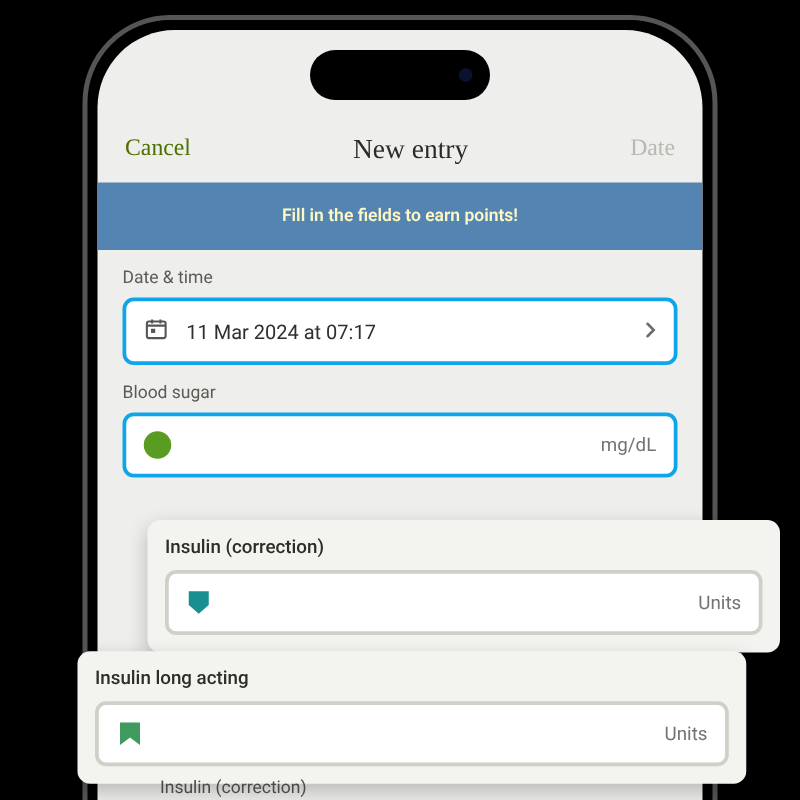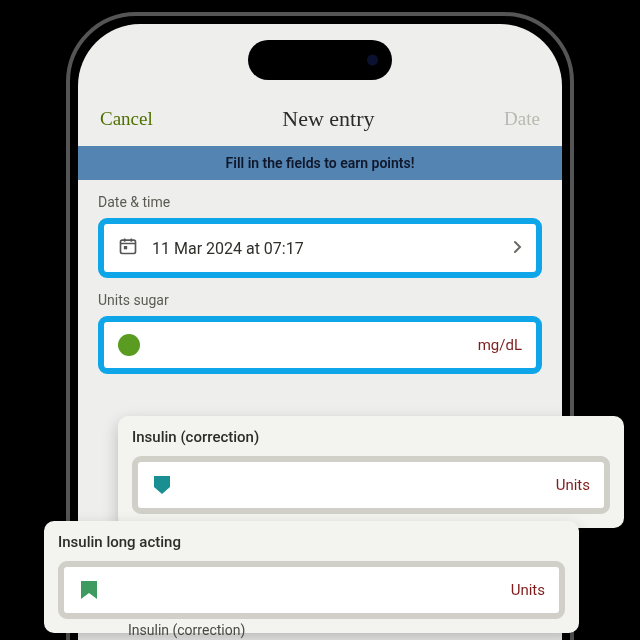--- a/index.html
+++ b/index.html
@@ -66,47 +66,47 @@
     justify-content: space-between;
     padding: 10px 22px 14px;
     font-family: Liberation Serif, serif;
   }
   .nav-left   { color: #4f6f00; font-size: 19px; }
   .nav-title  { color: #2b2b28; font-size: 22px; font-weight: 500; text-align: center; }
   .nav-right  { color: #b9b9b2; font-size: 19px; }
 
   .banner {
     background: #5484b2;
-    color: #0f172a;
+    color: #fef9c3;
     text-align: center;
     font-size: 14px;
     font-weight: 600;
-    padding: 9px 0;
+    padding: 19px 0;
   }
 
   .section {
     padding: 14px 20px 0;
   }
   .sect-label {
     color: #5b5b54;
     font-size: 14px;
     margin-bottom: 8px;
   }
   .card-in {
     background: #fff;
-    border: 6px solid #0ea5e9;
+    border: 3px solid #0ea5e9;
     border-radius: 9px;
     display: flex;
     align-items: center;
     padding: 12px 14px;
     gap: 14px;
     min-height: 48px;
   }
   .dt-text { flex: 1; font-size: 16px; color: #2f2f2b; }
-  .unit-text { color: #7f1d1d; font-size: 15px; }
+  .unit-text { color: #737373; font-size: 15px; }
   .chev { color: #6b6b65; }
 
   .icon-blood {
     width: 22px; height: 22px;
     background: #5a9c21;
     border-radius: 50%;
   }
 
   
   .overlay {
@@ -118,21 +118,21 @@
   }
   .overlay .ov-label {
     color: #2d2d28;
     font-size: 15px;
     font-weight: 500;
     margin-bottom: 10px;
   }
   .overlay .card-in { border-color: #d0d0c8; }
 
   .ov1 { left: 118px; top: 416px; width: 506px; }
-  .ov2 { left: 44px;  top: 521px; width: 535px; }
+  .ov2 { left: 62px;  top: 521px; width: 535px; }
 
   .icon-shield { width: 20px; height: 22px; }
   .icon-bookmark { width: 22px; height: 22px; }
 
   .truncated-label {
     position: absolute;
     left: 128px;
     top: 622px;
     color: #4a4a44;
     font-size: 14px;
@@ -170,21 +170,21 @@
           <span class="dt-text">11 Mar 2024 at 07:17</span>
           <span class="chev">
             <svg width="9" height="14" viewBox="0 0 9 14" fill="none" stroke="#6b6b65" stroke-width="2" stroke-linecap="round">
                 <polyline points="2,2 7,7 2,12"></polyline>
               </svg>
           </span>
         </div>
       </div>
 
       <div class="section">
-        <div class="sect-label">Units sugar</div>
+        <div class="sect-label">Blood sugar</div>
         <div class="card-in">
           <span class="icon-blood"></span>
           <span style="flex:1"></span>
           <span class="unit-text">mg/dL</span>
         </div>
       </div>
 
     </div>
   </div>
 </div>

